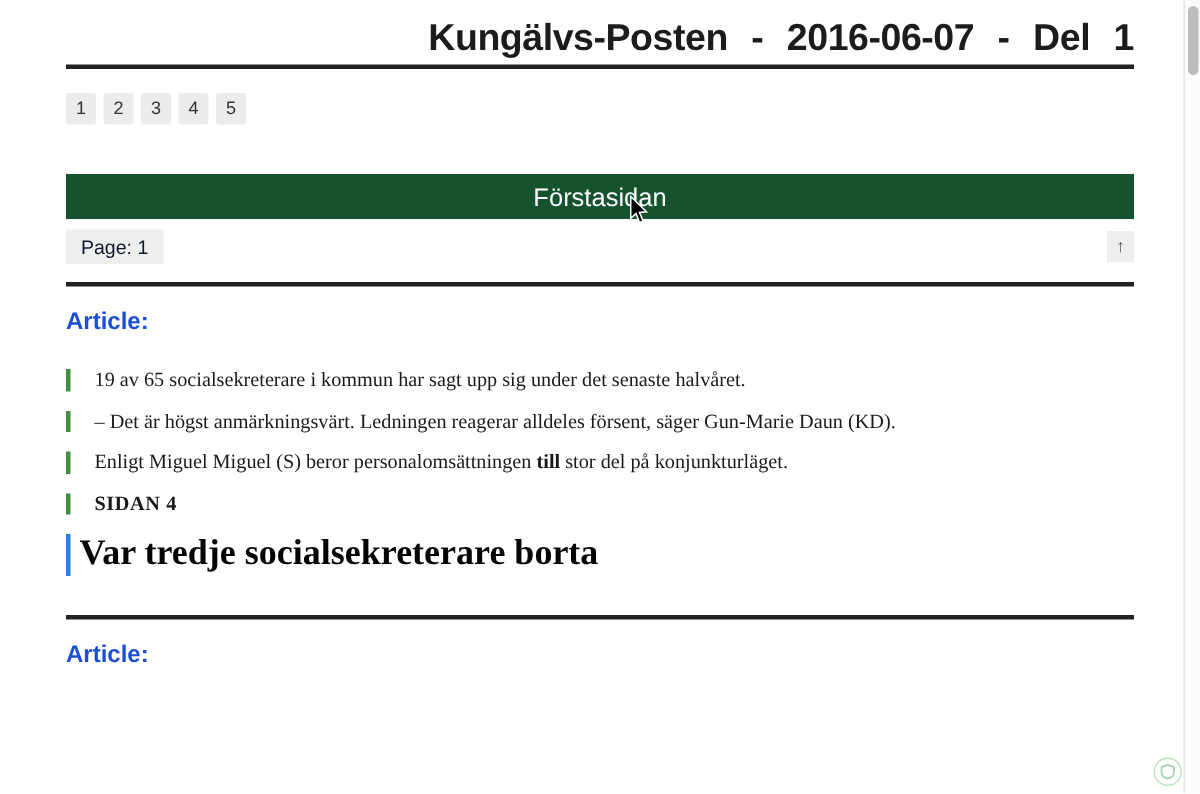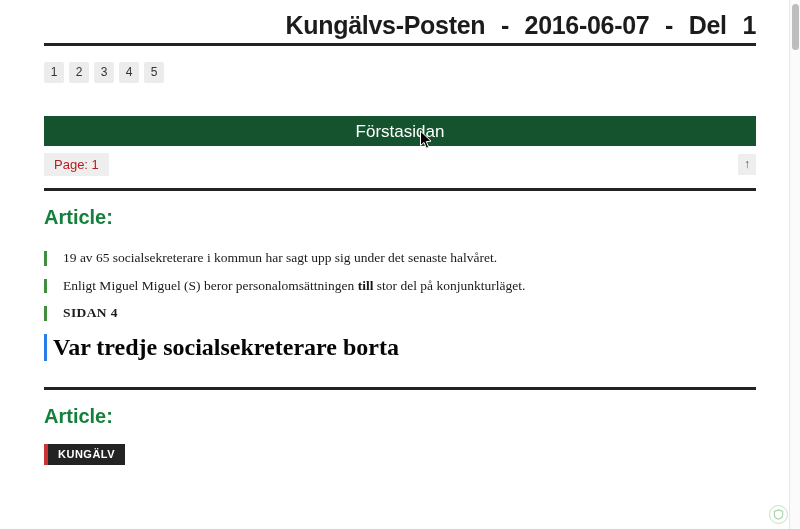--- a/index.html
+++ b/index.html
@@ -36,30 +36,30 @@
 
   
   .banner {
     margin-top: 33px; background: #14532d; color: #fff;
     text-align: center; font-size: 17px; font-weight: 400;
     padding: 6px 0; height: 30px;
   }
 
   
   .page-row { margin-top: 7px; display: flex; justify-content: space-between; align-items: center; }
-  .page-badge { background: #eeeeee; color: #b91c1c; font-size: 13px; padding: 4px 10px; }
+  .page-badge { background: #eeeeee; color: #0f172a; font-size: 13px; padding: 4px 10px; }
   .top-btn {
     background: #eeeeee; color: #555; font-size: 12px; line-height: 13px;
     padding: 4px 6px; text-decoration: none; cursor: pointer;
   }
 
   
   .article { border-top: 3px solid #232323; margin-top: 12px; }
   .article-2 { margin-top: 26px; }
-  .article-heading { font-size: 20px; font-weight: bold; margin: 15px 0 0; color: #15803d; }
+  .article-heading { font-size: 16px; font-weight: bold; margin: 15px 0 0; color: #1d4ed8; }
   .teasers { margin-top: 22px; }
   .teaser {
     font-family: "Liberation Serif", serif;
     font-size: 13.5px; color: #1a1a1a; line-height: 1.08;
     border-left: 3px solid #3f8f3f; padding-left: 16px;
     margin: 0 0 13px 0;
   }
   .teaser-bold { font-weight: bold; letter-spacing: 0.4px; }
   .inline-bold { font-weight: bold; }
   .headline {
@@ -124,29 +124,29 @@
 
   <div class="page-row">
     <span class="page-badge">Page: 1</span>
     <a class="top-btn"><span>↑</span></a>
   </div>
 
   <div class="article">
     <div class="article-heading">Article:</div>
     <div class="teasers">
       <p class="teaser">19 av 65 socialsekreterare i kommun har sagt upp sig under det senaste halvåret.</p>
+      <p class="teaser">– Det är högst anmärkningsvärt. Ledningen reagerar alldeles försent, säger Gun-Marie Daun (KD).</p>
       <p class="teaser"><span>Enligt Miguel Miguel (S) beror personalomsättningen </span><span class="inline-bold">till</span><span> stor del på konjunkturläget.</span></p>
       <p class="teaser teaser-bold">SIDAN 4</p>
     </div>
     <div class="headline">Var tredje socialsekreterare borta</div>
   </div>
 
   <div class="article article-2">
     <div class="article-heading">Article:</div>
-    <div><span class="topic-badge">KUNGÄLV</span></div>
 
   </div>
 
 </div>
 
 <div class="cursor">
   <svg width="13" height="20" viewBox="0 0 13 20">
     <path d="M1.5 1 L1.5 15.5 L5 12.4 L7.4 18.3 L9.7 17.3 L7.3 11.6 L12 11.2 Z" fill="#000000" stroke="#ffffff" stroke-width="1"></path>
   </svg>
 </div>

